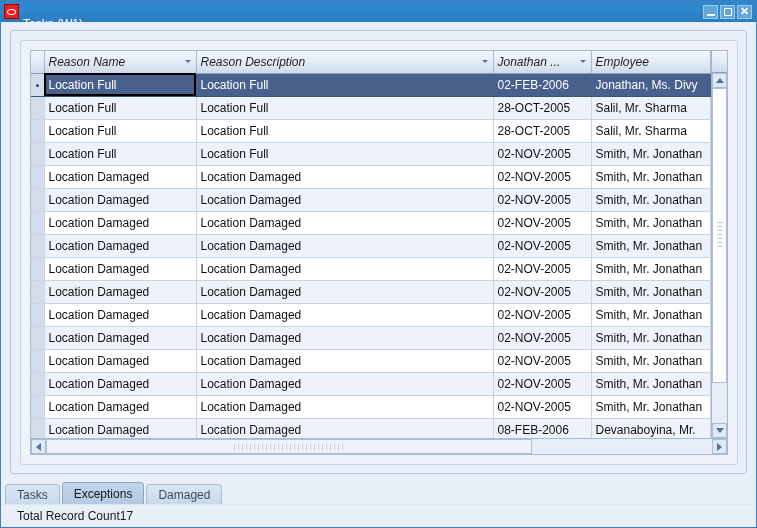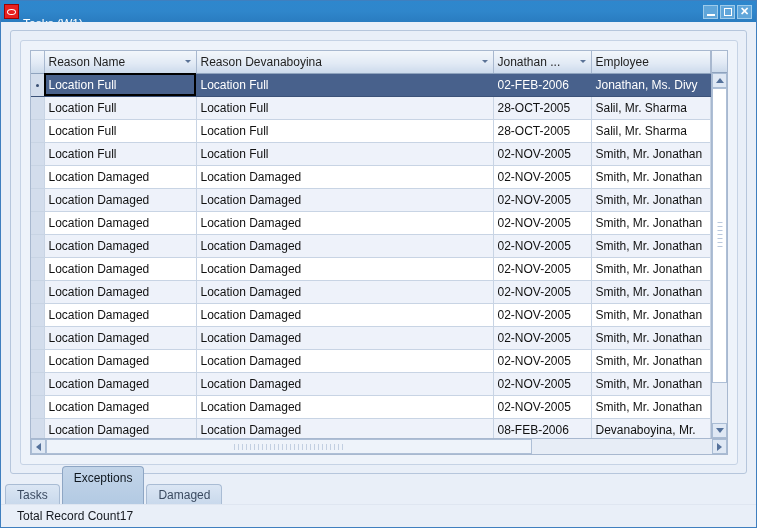--- a/index.html
+++ b/index.html
@@ -164,20 +164,21 @@
     height: 22px;
     padding: 0 4px;
     text-align: left;
     font-weight: normal;
     color: #1f1f1f;
     font-size: 12px;
     white-space: nowrap;
     overflow: hidden;
     box-sizing: border-box;
     position: relative;
+    font-style: italic;
   }
   table.grid th .sort-ind {
     position: absolute;
     right: 5px;
     top: 9px;
     width: 0; height: 0;
     border-left: 3px solid transparent;
     border-right: 3px solid transparent;
     border-top: 3px solid #5a7296;
   }
@@ -365,21 +366,21 @@
     border: 1px solid #a9bcd4;
     border-bottom: none;
     border-radius: 4px 4px 0 0;
     color: #3a4a60;
     box-sizing: border-box;
     white-space: nowrap;
   }
   .tab.active {
     background: linear-gradient(to bottom, #c3d5e9 0%, #b3cae3 100%);
     color: #101820;
-    height: 38px;
+    height: 22px;
     line-height: 22px;
     border-color: #8ea6c4;
   }
 
   
   .statusbar {
     position: absolute;
     left: 0;
     top: 482px;
     right: 0;
@@ -441,21 +442,21 @@
                   <col class="col-emp">
                 </colgroup>
                 <thead>
                   <tr>
                     <th></th>
                     <th>
                       <span>Reason Name</span>
                       <span class="sort-ind"></span>
                     </th>
                     <th>
-                      <span>Reason Devanaboyina</span>
+                      <span>Reason Description</span>
                       <span class="sort-ind"></span>
                     </th>
                     <th>
                       <span>Jonathan ...</span>
                       <span class="sort-ind"></span>
                     </th>
                     <th>
                       <span>Employee</span>
                     </th>
                   </tr>

